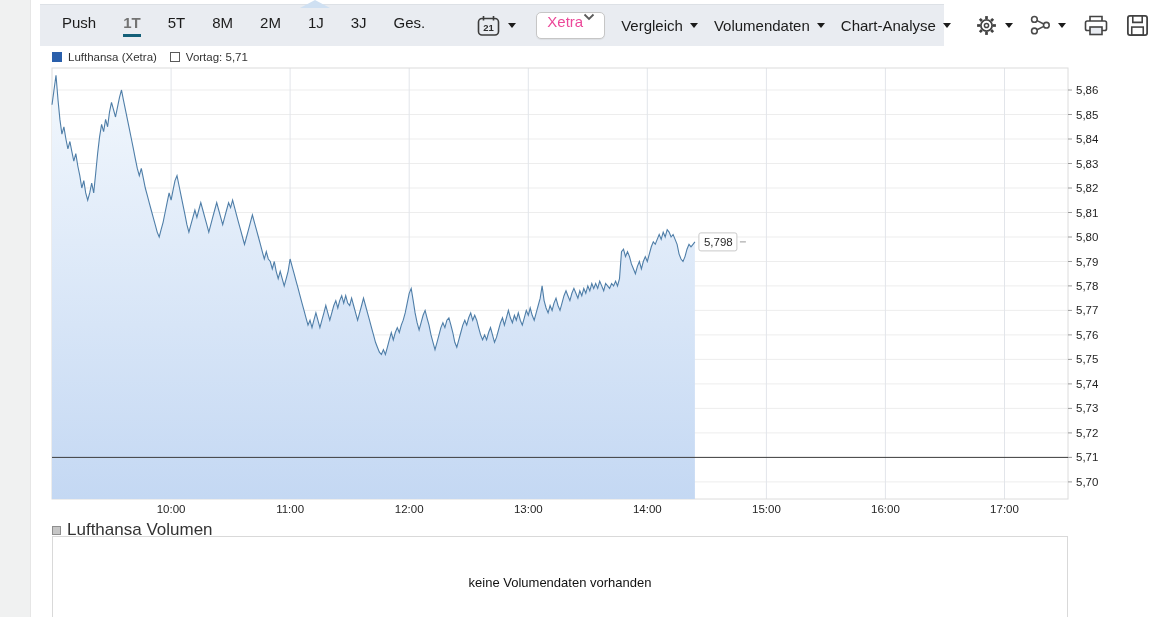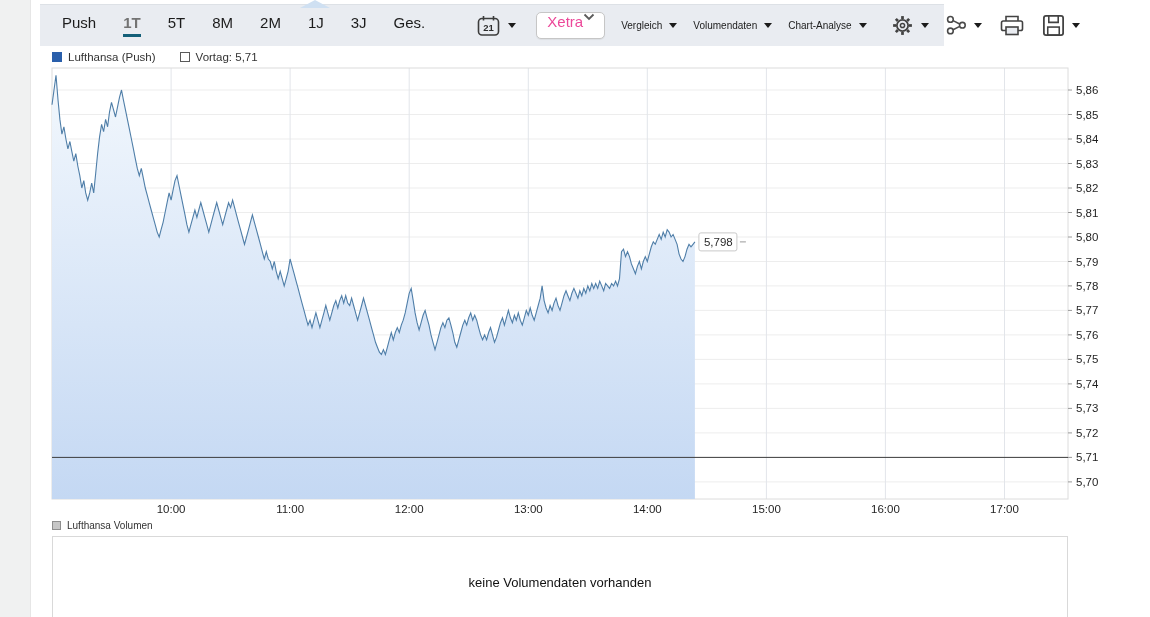--- a/index.html
+++ b/index.html
@@ -16,27 +16,27 @@
     padding-bottom:3px;border-bottom:3px solid transparent}
   .tab-active{color:#737373;border-bottom-color:#135f78;font-weight:bold}
   .icon-btn{display:flex;align-items:center;cursor:pointer}
   .cal-btn{margin-left:24px;margin-right:4px}
   .dd{width:0;height:0;border-left:4px solid transparent;border-right:4px solid transparent;
     border-top:5px solid #1b1b1b;display:inline-block;margin-left:7px}
   .select-box{margin-left:16px;width:96px;height:27px;background:#fff;border:1px solid #c6c6c6;border-radius:5px;
     box-sizing:border-box;display:flex;align-items:flex-start;justify-content:space-between;padding:0 9px 0 10px;
     font-size:15px;color:#ec4899;box-shadow:0 1px 1px rgba(0,0,0,.06);cursor:pointer}
   .right-group{margin-left:auto;display:flex;align-items:center}
-  .menu-item{font-size:10px;color:#1b1b1b;display:flex;align-items:center;margin-left:16px;cursor:pointer;white-space:nowrap}
+  .menu-item{font-size:15px;color:#1b1b1b;display:flex;align-items:center;margin-left:16px;cursor:pointer;white-space:nowrap}
   .tool-icons{display:flex;align-items:center;margin-left:24px;gap:17px}
   svg.ic{display:block}
   .legend-row{position:absolute;left:52px;top:51px;display:flex;align-items:center;font-size:11.5px;color:#333;z-index:2}
   .sw{width:10px;height:10px;display:inline-block;margin-right:6px;box-sizing:border-box}
   .legend-item{display:flex;align-items:center}
-  .vol-legend{position:absolute;left:52px;top:520px;display:flex;align-items:center;font-size:10px;color:#333}
+  .vol-legend{position:absolute;left:52px;top:520px;display:flex;align-items:center;font-size:17px;color:#333}
   .vol-box{position:absolute;left:52px;top:536px;width:1016px;height:100px;background:#fff;border:1px solid #d9d9d9;
     box-sizing:border-box;display:flex;justify-content:center;align-items:flex-start;padding-top:38px;
     font-size:13px;color:#111}
   #chart{position:absolute;left:0;top:0;z-index:1}
 </style>
 </head>
 <body>
 
 <div class="left-strip"></div>
 <div class="tab-caret"></div>
@@ -125,23 +125,23 @@
         </svg>
         <span class="dd"></span>
       </span>
     </span>
   </span>
 </div>
 
 <div class="legend-row">
   <span class="legend-item">
     <span class="sw" style="background:#2a5fab"></span>
-    <span>Lufthansa (Push)</span>
-  </span>
-  <span class="legend-item" style="margin-left:24px">
+    <span>Lufthansa (Xetra)</span>
+  </span>
+  <span class="legend-item" style="margin-left:13px">
     <span class="sw" style="background:#fff;border:1px solid #5a5a5a"></span>
     <span>Vortag: 5,71</span>
   </span>
 </div>
 
 <svg id="chart" width="1150" height="530" viewBox="0 0 1150 530">
     <defs>
       <linearGradient id="ag" gradientUnits="userSpaceOnUse" x1="0" y1="68" x2="0" y2="499">
         <stop offset="0" stop-color="#f3f8fd"></stop>
         <stop offset="1" stop-color="#c4d8f3"></stop>

